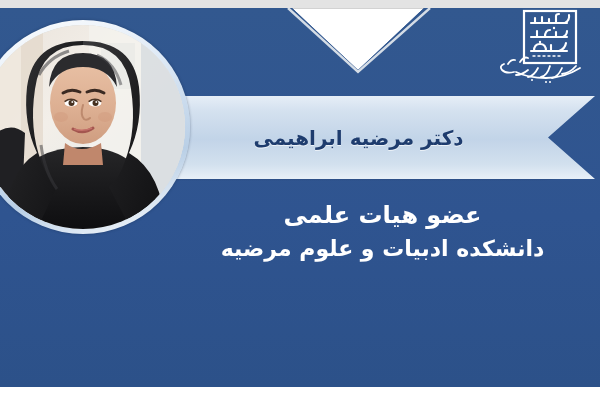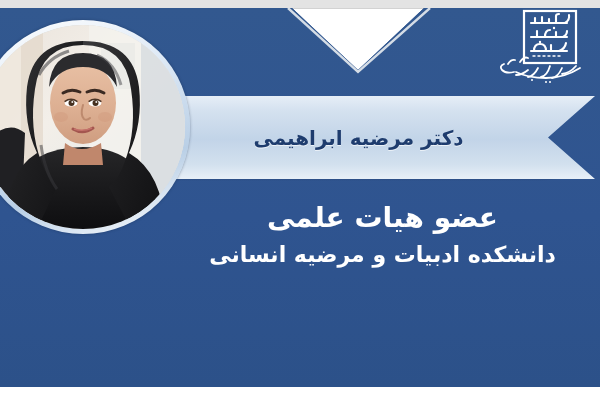--- a/index.html
+++ b/index.html
@@ -165,21 +165,21 @@
     position: absolute;
     left: 190px;
     top: 198px;
     width: 385px;
     z-index: 5;
     text-align: center;
     direction: rtl;
     color: #ffffff;
   }
   .subtitle-line1 {
-    font-size: 28px;
+    font-size: 24px;
     font-weight: bold;
     line-height: 1.45;
     white-space: nowrap;
   }
   .subtitle-line2 {
     font-size: 22px;
     font-weight: bold;
     line-height: 1.45;
     white-space: nowrap;
   }
@@ -311,21 +311,21 @@
   </div>
 
   <div class="ribbon">
     <div class="ribbon-shadow"></div>
     <div class="ribbon-body"></div>
     <div class="ribbon-name">دکتر مرضیه ابراهیمی</div>
   </div>
 
   <div class="subtitle">
     <div class="subtitle-line1">عضو هیات علمی</div>
-    <div class="subtitle-line2">دانشکده ادبیات و مرضیه انسانی</div>
+    <div class="subtitle-line2">دانشکده ادبیات و علوم مرضیه</div>
   </div>
 
   <div class="logo">
     <svg class="logo-svg" width="108" height="86" viewBox="0 0 108 86" xmlns="http://www.w3.org/2000/svg">
 
       <rect x="40" y="5" width="52" height="52" fill="none" stroke="#ffffff" stroke-width="2.2"></rect>
 
       <g stroke="#ffffff" stroke-width="2.1" fill="none" stroke-linecap="round">
 
         <path d="M47 17 h36"></path>

